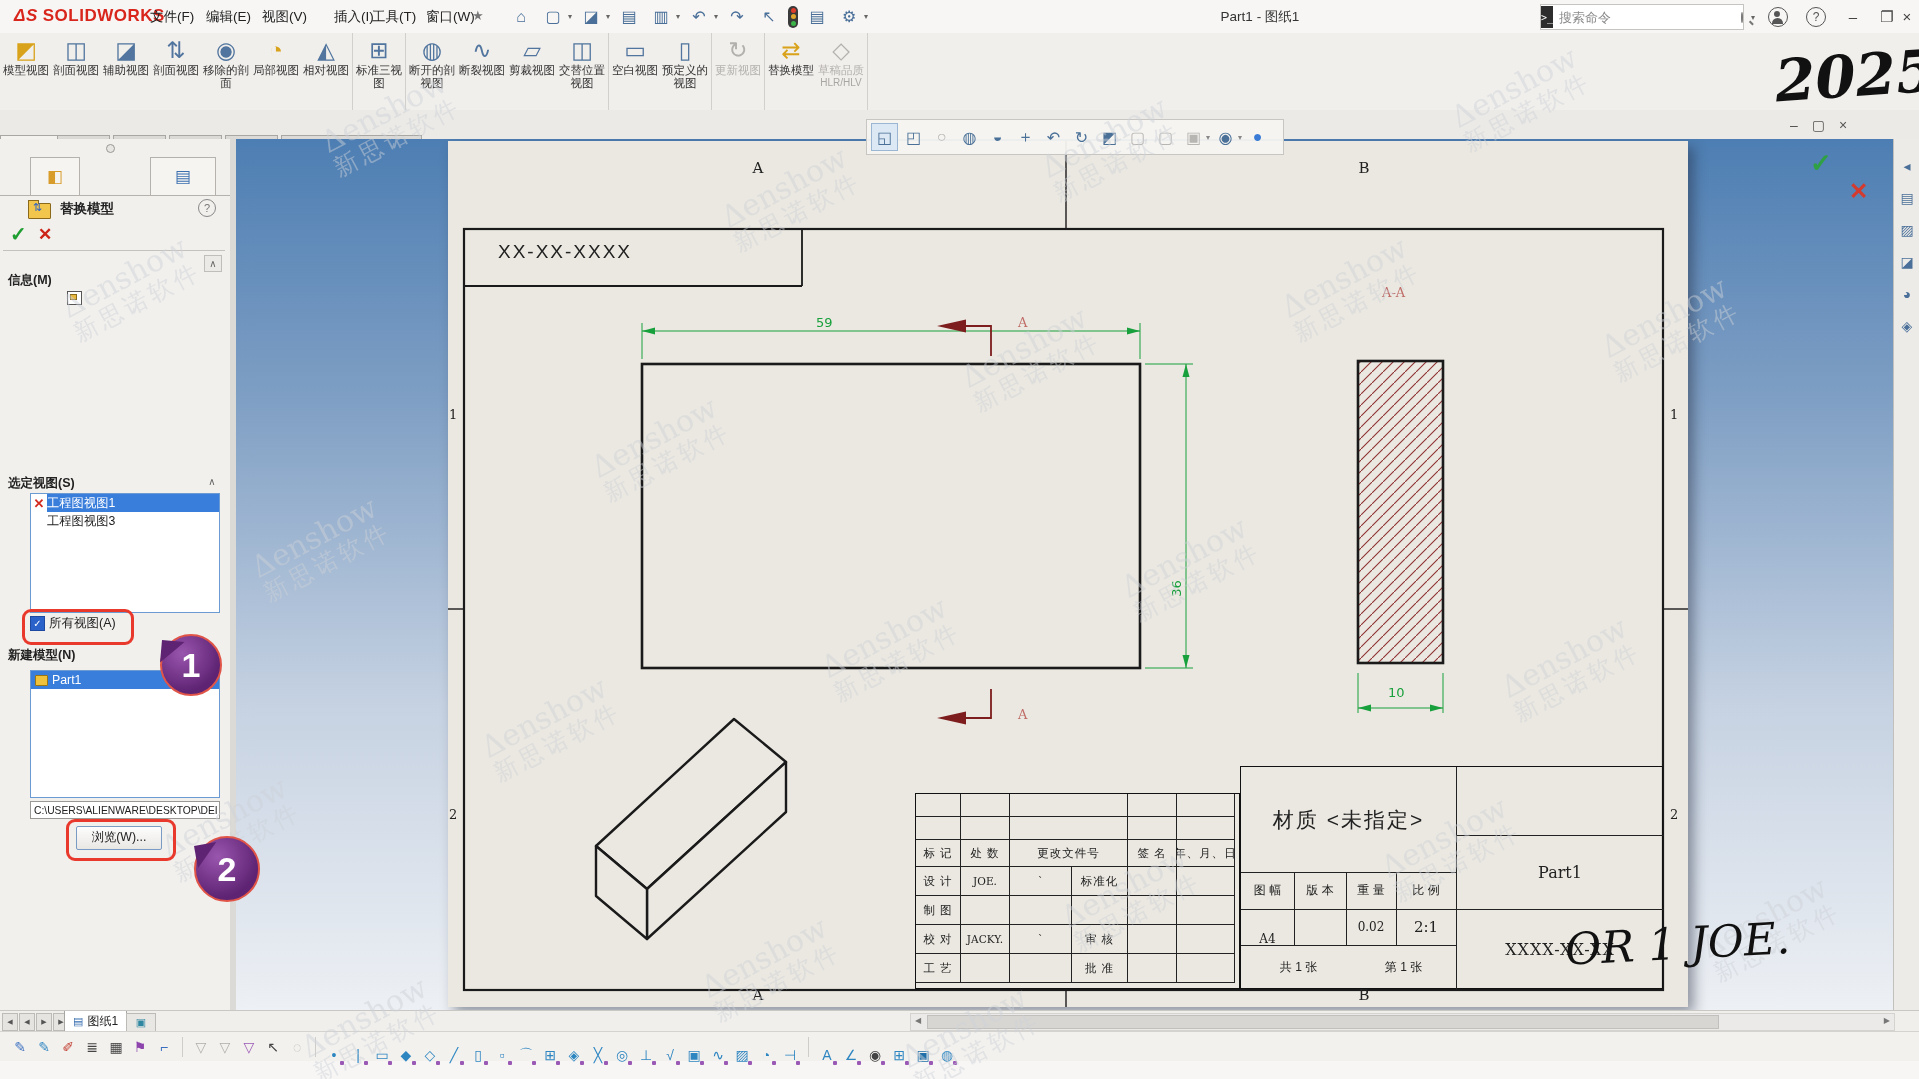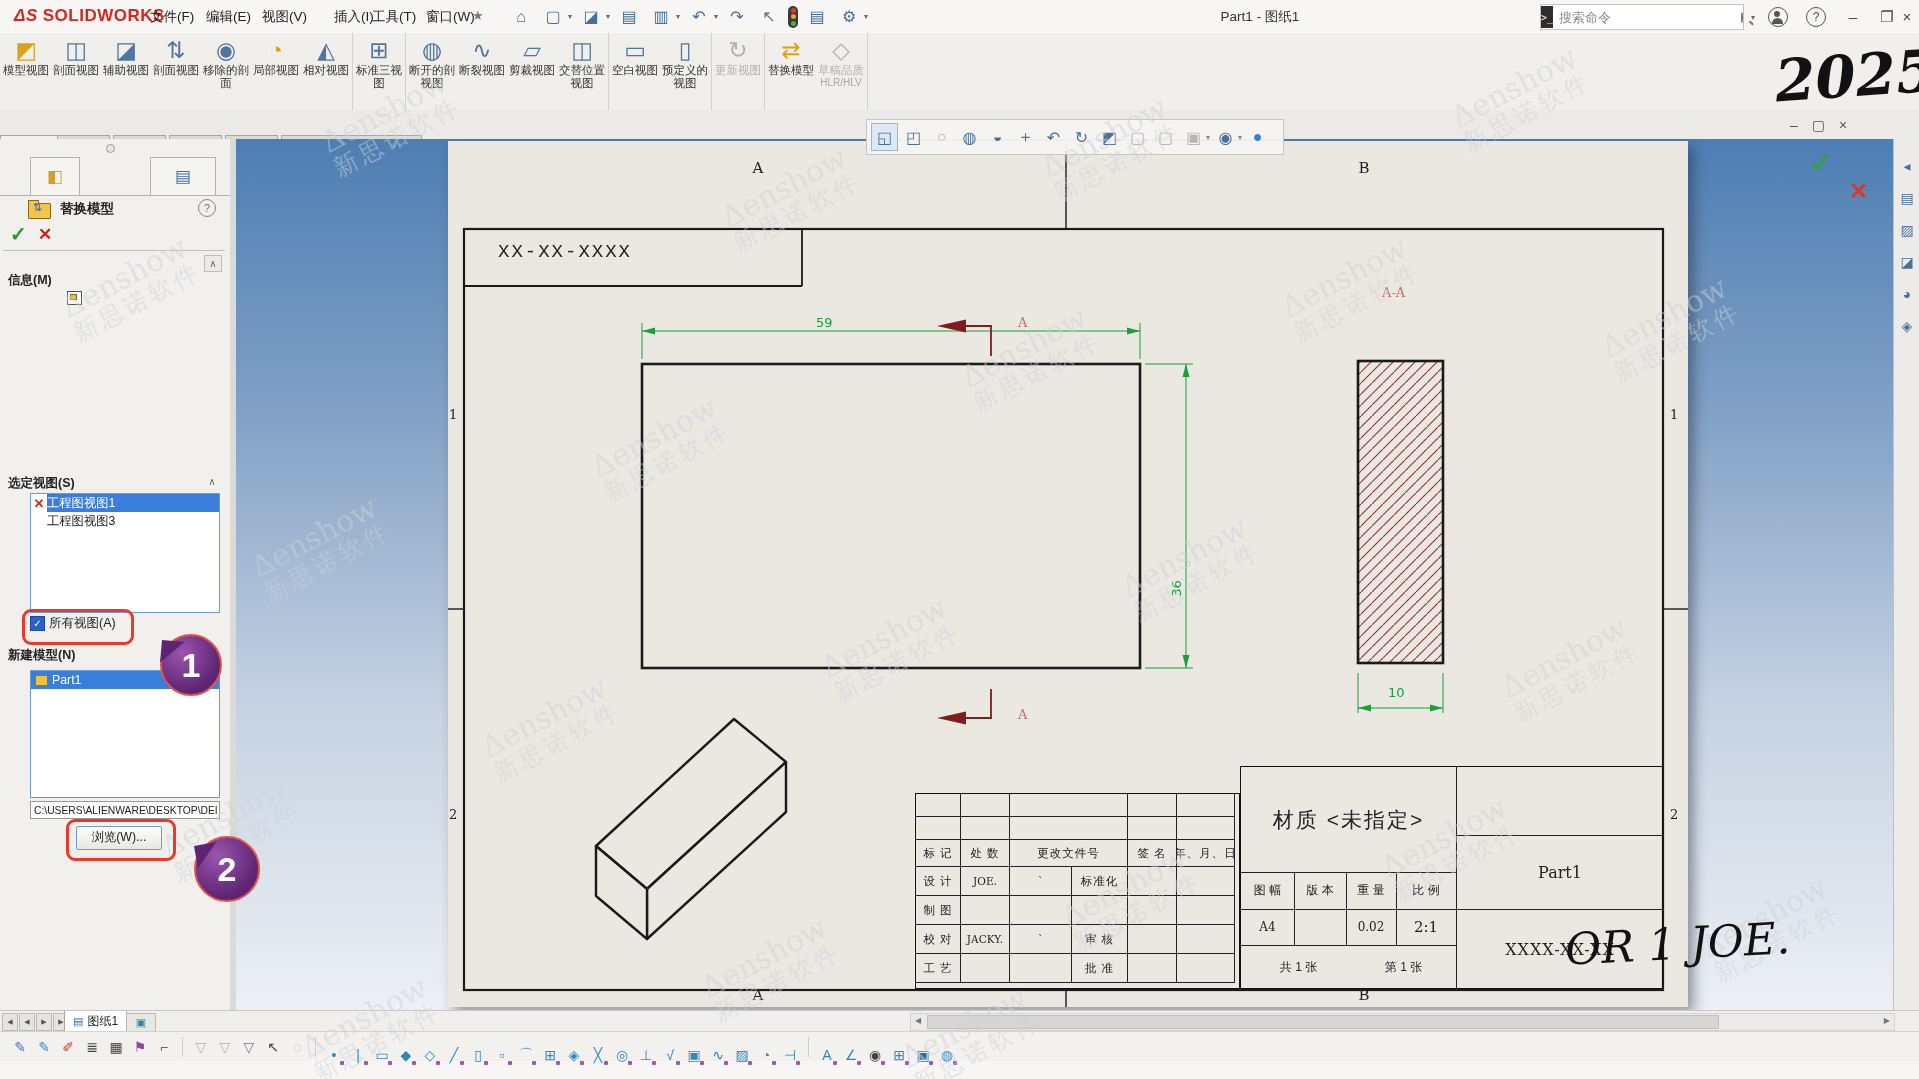--- a/index.html
+++ b/index.html
@@ -81,21 +81,21 @@
          color:#fff;font-size:34px;display:flex;align-items:center;justify-content:center;font-weight:bold;}
   .badge::before{content:"";position:absolute;width:0;height:0;border:16px solid transparent;z-index:-1;}
   #badge1::before{border-bottom-color:#5e2373;left:-16px;top:-12px;transform:rotate(-40deg);}
   #badge2::before{border-bottom-color:#5e2373;left:-18px;top:-8px;transform:rotate(-55deg);}
   
   .split{position:absolute;left:230px;top:139px;width:6px;height:871px;background:#dcdad6;border-right:1px solid #b9b6b2;}
   .viewport{position:absolute;left:236px;top:139px;width:1657px;height:871px;overflow:hidden;
             background:linear-gradient(180deg,#4d7eb3 0%,#7f9fc4 30%,#c6d2e2 65%,#edf0f4 100%);}
   .sheet{position:absolute;left:212px;top:2px;width:1240px;height:866px;background:#ebe8e1;box-shadow:6px 6px 12px rgba(30,40,60,.45);}
   .zl{position:absolute;font-family:"DejaVu Serif",serif;font-size:15px;color:#222;}
-  .cadtxt{position:absolute;font-family:Liberation Mono, monospace;color:#222;}
+  .cadtxt{position:absolute;font-family:Liberation Sans, sans-serif;color:#222;}
   .dim{position:absolute;font-size:13px;color:#18a03c;font-family:"DejaVu Sans",sans-serif;}
   .seclab{position:absolute;font-size:13px;color:#bf6b66;font-family:"DejaVu Serif",serif;}
   
   .tblock{position:absolute;left:467px;top:625px;width:748px;height:223px;font-size:12px;}
   .tbl{position:absolute;left:0;top:27px;width:325px;height:196px;border:1.5px solid #111;box-sizing:border-box;
        display:grid;grid-template-columns:45px 49px 62px 56px 49px 58px;grid-template-rows:23px 23px 27px 29px 29px 29px 29px;}
   .tc{border-right:1px solid #222;border-bottom:1px solid #222;display:flex;align-items:center;justify-content:center;
       font-size:11.5px;letter-spacing:1px;overflow:hidden;white-space:nowrap;}
   .tc.sp2{grid-column:span 2;}
   .tc.lat{font-family:"DejaVu Serif",serif;font-size:10.5px;letter-spacing:0;}
@@ -463,21 +463,21 @@
           <div class="ln" style="left:53px;top:105px;width:1px;height:73px"></div>
           <div class="ln" style="left:105px;top:105px;width:1px;height:73px"></div>
           <div class="ln" style="left:155px;top:105px;width:1px;height:73px"></div>
           <div class="ln" style="left:215px;top:68px;width:208px;height:1px"></div>
           <div class="ln" style="left:215px;top:142px;width:208px;height:1px"></div>
           <div class="tbcell" style="left:0;top:0;width:215px;height:105px;font-size:21px;letter-spacing:2px">材质 &lt;未指定&gt;</div>
           <div class="tbcell" style="left:0;top:105px;width:53px;height:37px">图 幅</div>
           <div class="tbcell" style="left:53px;top:105px;width:52px;height:37px">版 本</div>
           <div class="tbcell" style="left:105px;top:105px;width:50px;height:37px">重 量</div>
           <div class="tbcell" style="left:155px;top:105px;width:60px;height:37px">比 例</div>
-          <div class="tbcell lat" style="left:0;top:142px;width:53px;height:36px;font-family:'DejaVu Serif',serif">A4</div>
+          <div class="tbcell lat" style="left:0;top:154px;width:53px;height:36px;font-family:'DejaVu Serif',serif">A4</div>
           <div class="tbcell" style="left:53px;top:142px;width:52px;height:36px"></div>
           <div class="tbcell" style="left:105px;top:142px;width:50px;height:36px;font-family:'DejaVu Serif',serif">0.02</div>
           <div class="tbcell" style="left:155px;top:142px;width:60px;height:36px;font-family:'DejaVu Serif',serif;font-size:15px">2:1</div>
           <div class="tbcell" style="left:10px;top:178px;width:95px;height:45px">共 1 张</div>
           <div class="tbcell" style="left:115px;top:178px;width:95px;height:45px">第 1 张</div>
           <div class="tbcell" style="left:215px;top:68px;width:208px;height:74px;font-family:'DejaVu Serif',serif;font-size:16px">Part1</div>
           <div class="tbcell" style="left:215px;top:142px;width:208px;height:81px;font-family:'DejaVu Serif',serif;font-size:16px;letter-spacing:1px">XXXX-XX-XX</div>
         </div>
       </div>
     </div>

